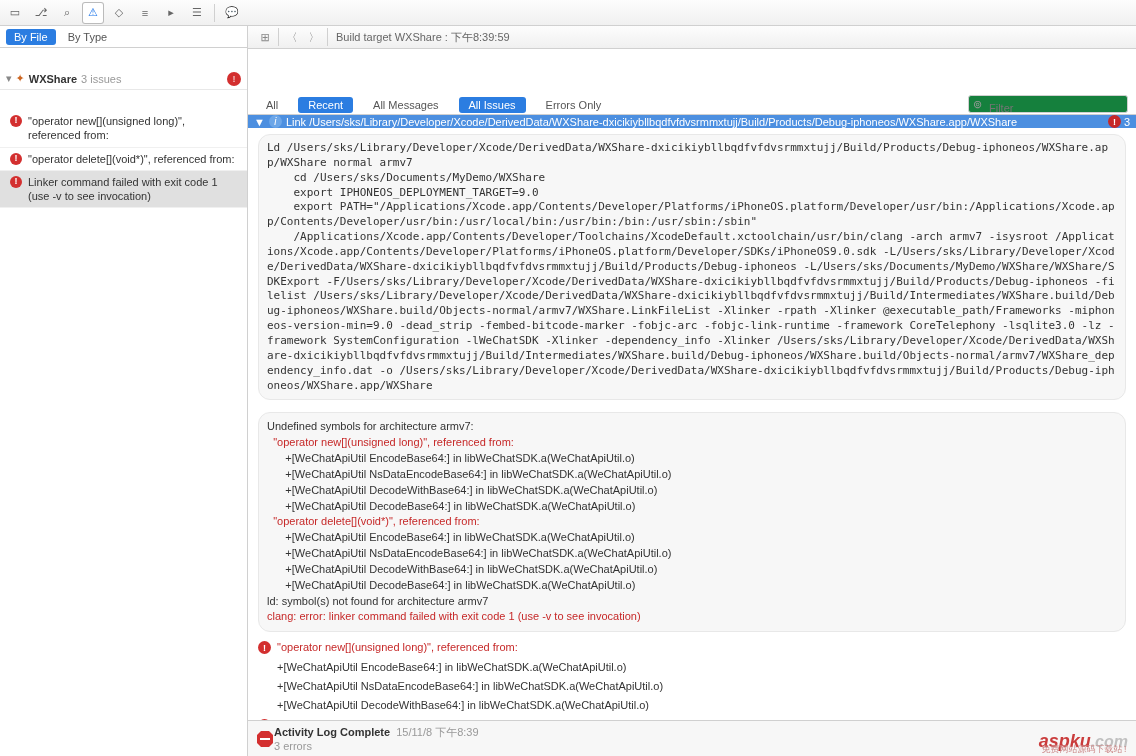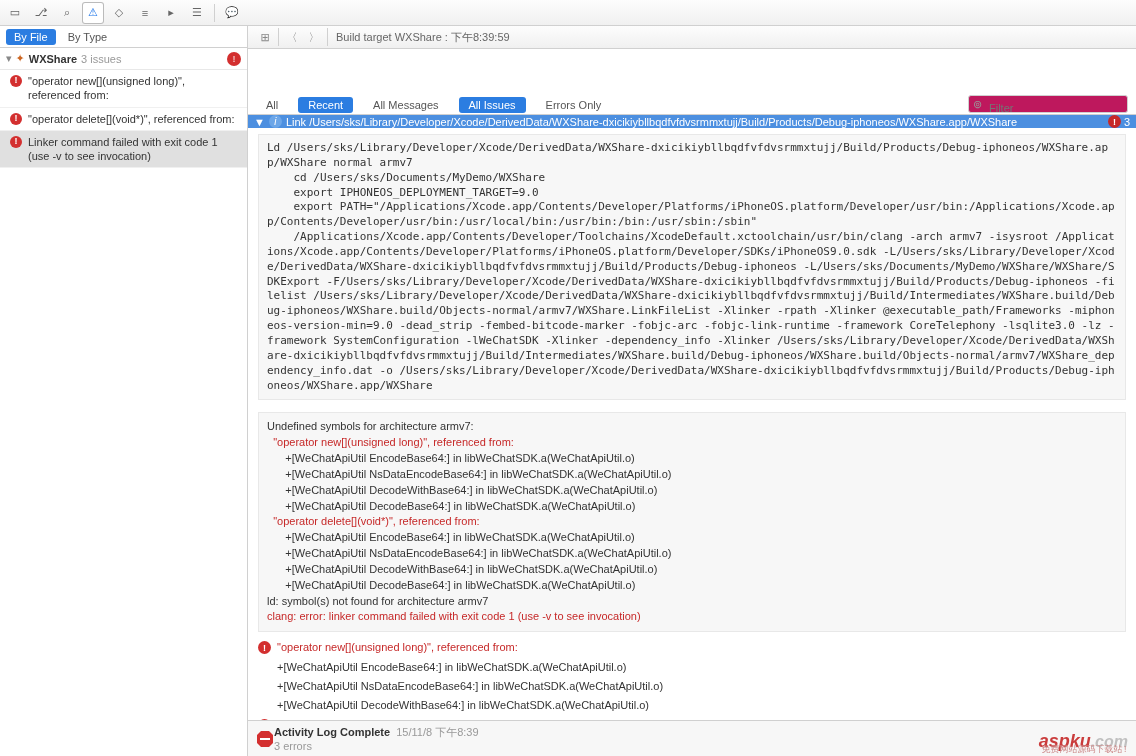--- a/index.html
+++ b/index.html
@@ -4,51 +4,51 @@
 <style>
 * { margin: 0; padding: 0; box-sizing: border-box; font-family: -apple-system, "Helvetica Neue", Arial, sans-serif; }
 body { background: #fff; font-size: 11px; color: #333; width: 1136px; height: 756px; overflow: hidden; }
 
 .toolbar { height: 26px; background: linear-gradient(#fdfdfd,#f0f0f0); border-bottom: 1px solid #d0d0d0; display: flex; align-items: center; padding: 0 4px; gap: 4px; }
 .tool-icon { width: 22px; height: 22px; display:flex; align-items:center; justify-content:center; color:#666; border-radius:3px; }
 .tool-icon.active { background:#fff; box-shadow:inset 0 0 0 1px #bbb; color:#1a73e8; }
 .tool-sep { width:1px; height:18px; background:#d0d0d0; margin:0 2px; }
 
 .main { display:flex; height:730px; }
-.sidebar { width:248px; border-right:1px solid #d0d0d0; display:flex; flex-direction:column; }
+.sidebar { width:248px; border-right:1px solid #d0d0d0; display:flex; flex-direction:column;gap:20px; }
 .filter-tabs { height:22px; display:flex; align-items:center; border-bottom:1px solid #d0d0d0; padding:0 6px; gap:4px; }
 .pill { font-size:11px; padding:2px 8px; border-radius:3px; color:#555; }
 .pill.blue { background:#2b7de1; color:#fff; }
 .issue-row { padding:4px 8px 4px 28px; position:relative; border-bottom:1px solid #f0f0f0; line-height:1.3; cursor:default; }
 .issue-row.selected { background:#e0e0e0; }
 .issue-row .eicon { position:absolute; left:10px; top:5px; width:12px; height:12px; border-radius:50%; background:#d32f2f; color:#fff; font-size:9px; display:flex; align-items:center; justify-content:center; font-weight:bold; }
 .sidebar-header { height:22px; display:flex; align-items:center; padding:0 6px; border-bottom:1px solid #e8e8e8; font-size:11px; }
 .sidebar-header .tri { color:#888; margin-right:4px; }
 .sidebar-header .alt-icon { width:14px; height:14px; background:#d32f2f; color:#fff; font-size:9px; display:flex; align-items:center; justify-content:center; border-radius:50%; margin-left:auto; }
 .small-gray { color:#999; }
 
 .content { flex:1; display:flex; flex-direction:column; position:relative; }
 .top-toolbar { height:26px; border-bottom:1px solid #d0d0d0; display:flex; align-items:center; padding:0 6px; background:linear-gradient(#fdfdfd,#f0f0f0); }
 .nav-btn { width:22px; height:22px; display:flex; align-items:center; justify-content:center; color:#888; }
 .breadcrumb { font-size:11px; color:#666; margin-left:6px; }
 
 .issues-tabs { height:22px; border-bottom:1px solid #d0d0d0; display:flex; align-items:center; padding:0 8px; gap:10px;margin-top:46px; }
 .issue-pill { font-size:11px; padding:2px 10px; border-radius:3px; color:#555; }
 .issue-pill.blue { background:#2b7de1; color:#fff; }
-.filter-input { margin-left:auto; width:160px; height:18px; border:1px solid #d0d0d0; border-radius:3px; font-size:11px; padding:8px 6px 0 20px; background:#be185d; }
+.filter-input { margin-left:auto; width:160px; height:18px; border:1px solid #d0d0d0; border-radius:3px; font-size:11px; padding:8px 6px 0 20px; background:#15803d; }
 .filter-wrap { position:relative; margin-left:auto; }
 .filter-wrap .mag { position:absolute; left:5px; top:3px; color:#999; font-size:11px; }
 
 .blue-bar { height:20px; background:#4c8fe0; color:#fff; display:flex; align-items:center; padding:0 6px; font-size:11px; }
 .blue-bar .tri { margin-right:4px; }
 .blue-bar .info { width:13px;height:13px;border-radius:50%;background:#6ca6e8;display:flex;align-items:center;justify-content:center;margin-right:4px;color:#fff;font-style:italic;font-size:10px; }
 .blue-bar .badge { margin-left:auto; display:flex; align-items:center; gap:3px; }
 .blue-bar .eicon { width:13px;height:13px;border-radius:50%;background:#c62828;color:#fff;font-size:9px;display:flex;align-items:center;justify-content:center;font-weight:bold; }
 
-.pre-box { background:#f7f7f7; border:1px solid #e8e8e8; border-radius:0; margin:6px 10px; padding:6px 8px; font-family:Menlo,Monaco,monospace; font-size:11px; line-height:1.35; white-space:pre-wrap; word-break:break-all; color:#333; }
+.pre-box { background:#f7f7f7; border:1px solid #e8e8e8; border-radius:12px; margin:6px 10px; padding:6px 8px; font-family:Menlo,Monaco,monospace; font-size:11px; line-height:1.35; white-space:pre-wrap; word-break:break-all; color:#333; }
 .red { color:#c62828; }
 .dark { color:#333; }
 
 .detail-list { padding: 0 6px 6px 6px; font-size:11px; }
 .detail-item { display:flex; align-items:flex-start; padding:2px 4px; gap:6px; }
 .detail-item .eicon { width:13px;height:13px;border-radius:50%;background:#d32f2f;color:#fff;font-size:9px;display:flex;align-items:center;justify-content:center;font-weight:bold;flex-shrink:0;margin-top:1px; }
 .detail-text { line-height:1.4; color:#333; }
 .detail-text.red { color:#c62828; }
 
 .activity-bar { border-top:1px solid #d0d0d0; background:#f7f7f7; padding:4px 8px; display:flex; align-items:center; position:absolute; bottom:0; left:0; right:0; }

